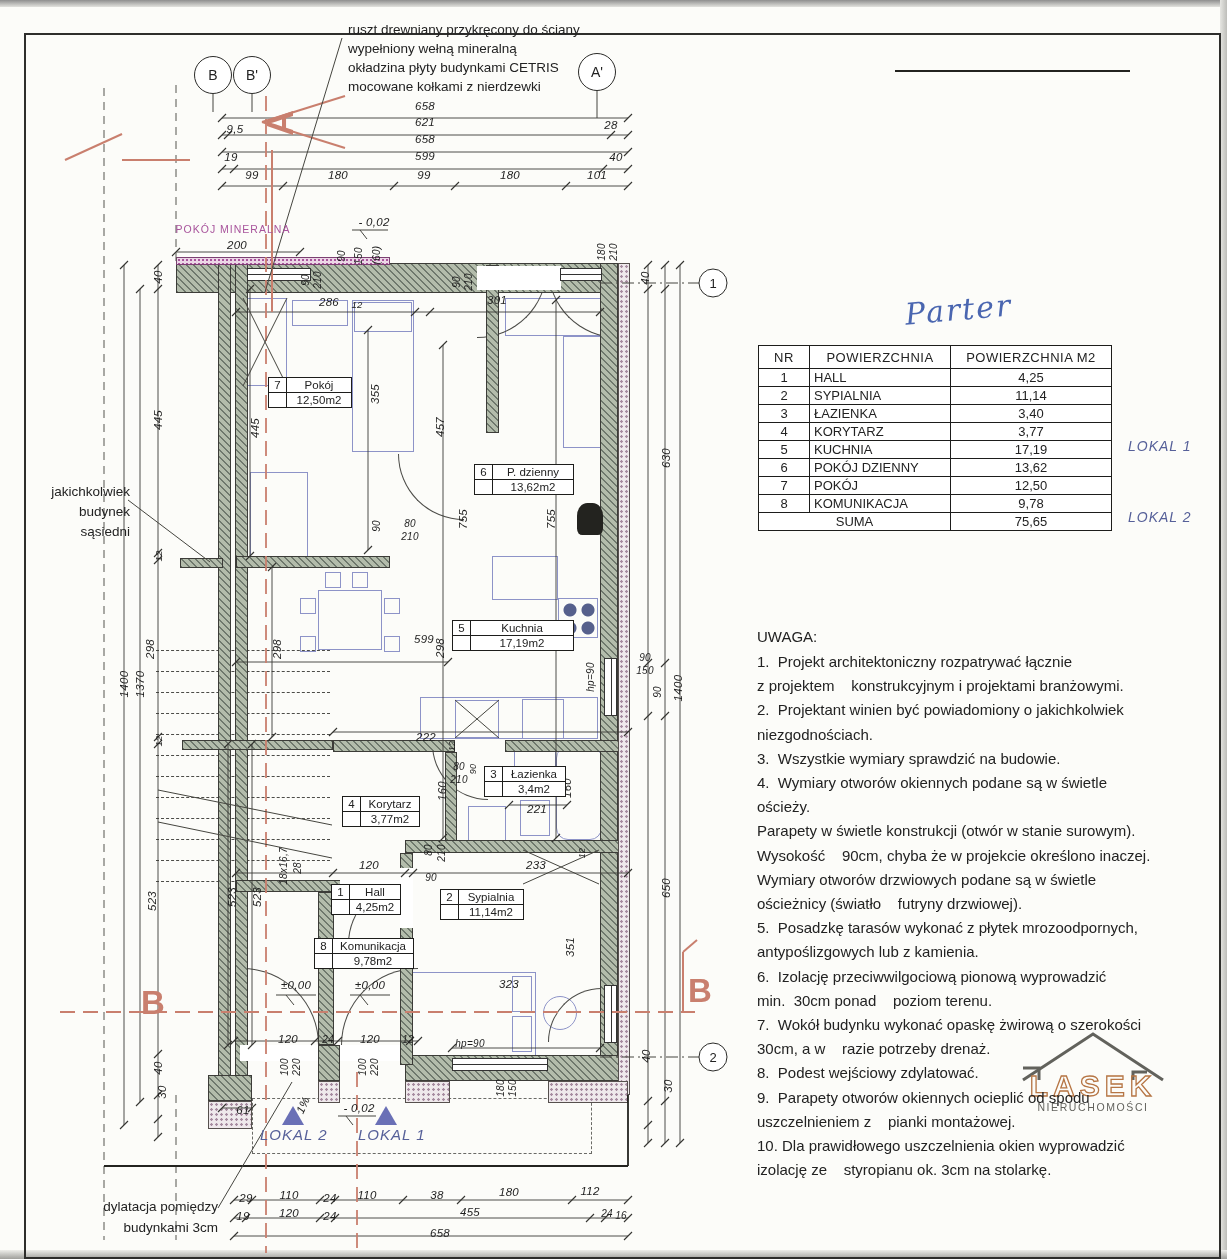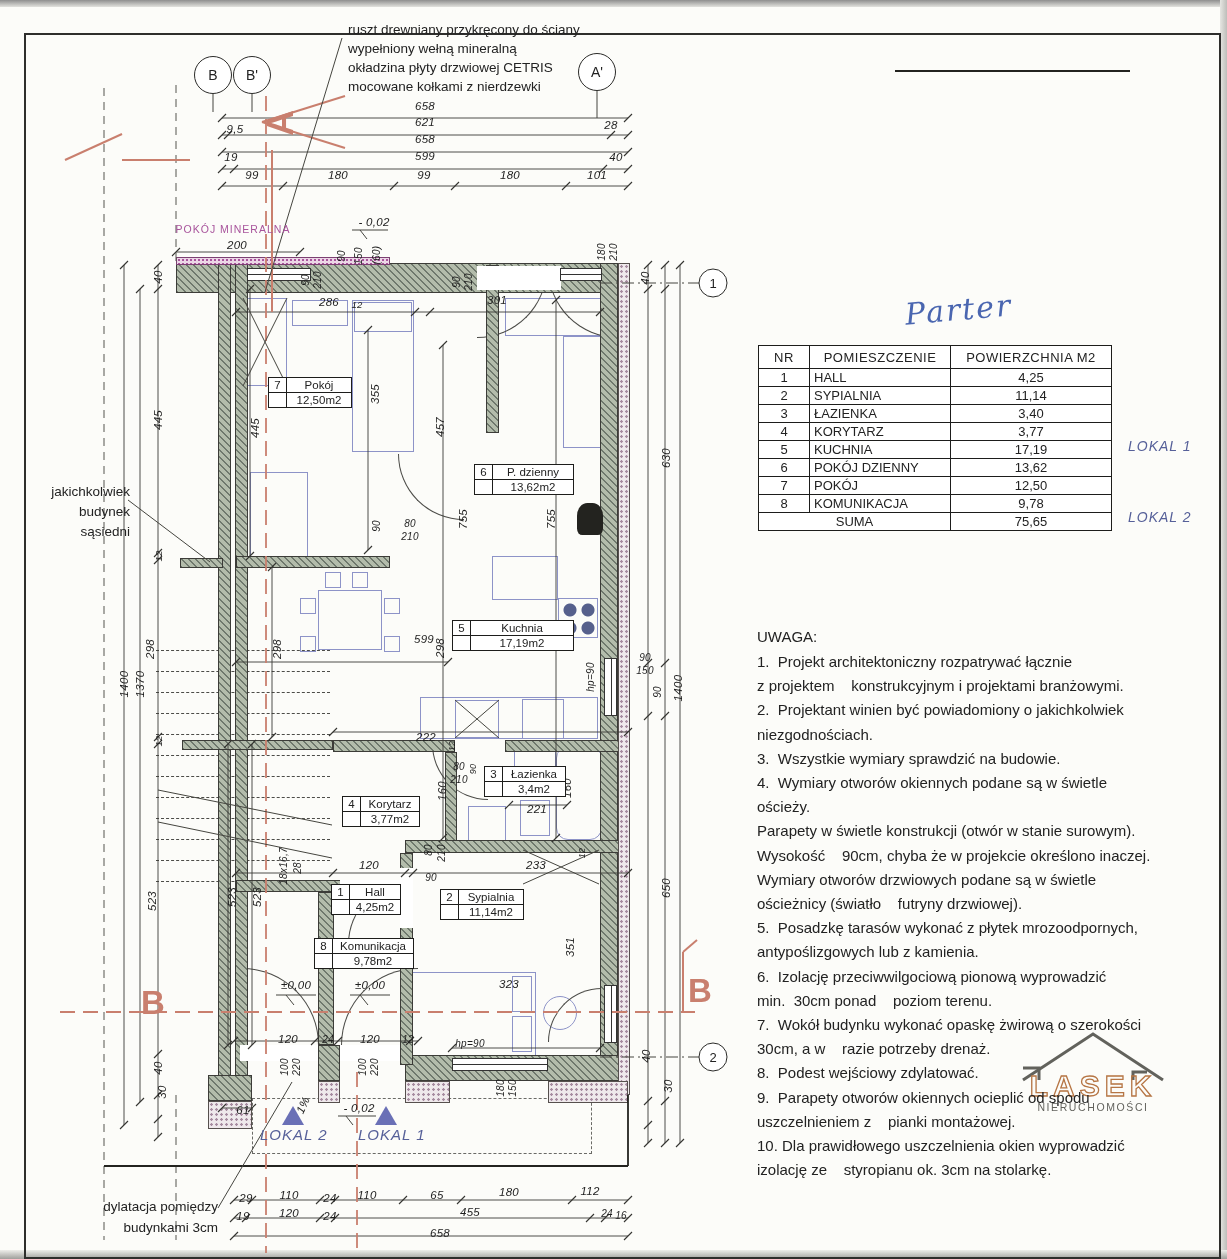--- a/index.html
+++ b/index.html
@@ -51,21 +51,21 @@
 
 <div id="page">
   <div class="abs edge-top"></div>
   <div class="abs edge-right"></div>
   <div class="abs edge-bottom"></div>
   <div class="abs frame"></div>
 
   <div class="abs" id="top-annotation" style="left:348px;top:20px;font-size:13.5px;line-height:19px;z-index:9;">
       <div class="note-line">ruszt drewniany przykręcony do ściany</div>
       <div class="note-line">wypełniony wełną mineralną</div>
-      <div class="note-line">okładzina płyty drzwiowej CETRIS</div>
+      <div class="note-line">okładzina płyty budynkami CETRIS</div>
       <div class="note-line">mocowane kołkami z nierdzewki</div>
     </div>
 
   <div id="walls">
       <div class="wall" style="left: 176px; top: 263px; width: 452px; height: 30px;"></div>
       <div class="wall" style="left: 218px; top: 263px; width: 13px; height: 832px;"></div>
       <div class="wall" style="left: 235px; top: 263px; width: 13px; height: 832px;"></div>
       <div class="wall" style="left: 600px; top: 263px; width: 18px; height: 832px;"></div>
       <div class="wall" style="left: 405px; top: 1055px; width: 223px; height: 26px;"></div>
       <div class="wall" style="left: 486px; top: 265px; width: 13px; height: 168px;"></div>
@@ -426,21 +426,21 @@
       <span class="lab" style="left: 370px; top: 1039px;">120</span>
       <span class="lab" style="left: 408px; top: 1039px; font-size: 10px;">12</span>
       <span class="lab" style="left: 284px; top: 1067px; transform: translate(-50%, -50%) rotate(-90deg); font-size: 10px;">100</span>
       <span class="lab" style="left: 296px; top: 1067px; transform: translate(-50%, -50%) rotate(-90deg); font-size: 10px;">220</span>
       <span class="lab" style="left: 362px; top: 1067px; transform: translate(-50%, -50%) rotate(-90deg); font-size: 10px;">100</span>
       <span class="lab" style="left: 374px; top: 1067px; transform: translate(-50%, -50%) rotate(-90deg); font-size: 10px;">220</span>
       <span class="lab" style="left: 246px; top: 1198px;">29</span>
       <span class="lab" style="left: 289px; top: 1195px;">110</span>
       <span class="lab" style="left: 330px; top: 1198px;">24</span>
       <span class="lab" style="left: 367px; top: 1195px;">110</span>
-      <span class="lab" style="left: 437px; top: 1195px;">65</span>
+      <span class="lab" style="left: 437px; top: 1195px;">38</span>
       <span class="lab" style="left: 509px; top: 1192px;">180</span>
       <span class="lab" style="left: 590px; top: 1191px;">112</span>
       <span class="lab" style="left: 243px; top: 1216px;">19</span>
       <span class="lab" style="left: 289px; top: 1213px;">120</span>
       <span class="lab" style="left: 330px; top: 1216px;">24</span>
       <span class="lab" style="left: 470px; top: 1212px;">455</span>
       <span class="lab" style="left: 607px; top: 1213px; font-size: 10px;">24</span>
       <span class="lab" style="left: 621px; top: 1215px; font-size: 10px;">16</span>
       <span class="lab" style="left: 440px; top: 1233px;">658</span>
     </div>
@@ -531,21 +531,21 @@
   <div class="lokal" style="left:260px;top:1126px;">LOKAL 2</div>
   <div class="lokal" style="left:358px;top:1126px;">LOKAL 1</div>
 
   <div class="abs" style="left:905px;top:292px;z-index:9;font-family:'DejaVu Serif',serif;font-style:italic;font-size:30px;
               color:#4a66b0;transform:rotate(-5deg);letter-spacing:2px;">Parter</div>
 
   <table id="area-table">
     <tbody>
       <tr>
         <th class="hd" style="width:42px;">NR</th>
-        <th class="hd" style="width:132px;">POMIESZCZENIE</th>
+        <th class="hd" style="width:132px;">POWIERZCHNIA</th>
         <th class="hd" style="width:152px;">POWIERZCHNIA M2</th>
       </tr>
     </tbody>
     <tbody id="area-rows">
         <tr>
           <td class="num">1</td>
           <td class="">HALL</td>
           <td class="val">4,25</td>
         </tr>
         <tr>

